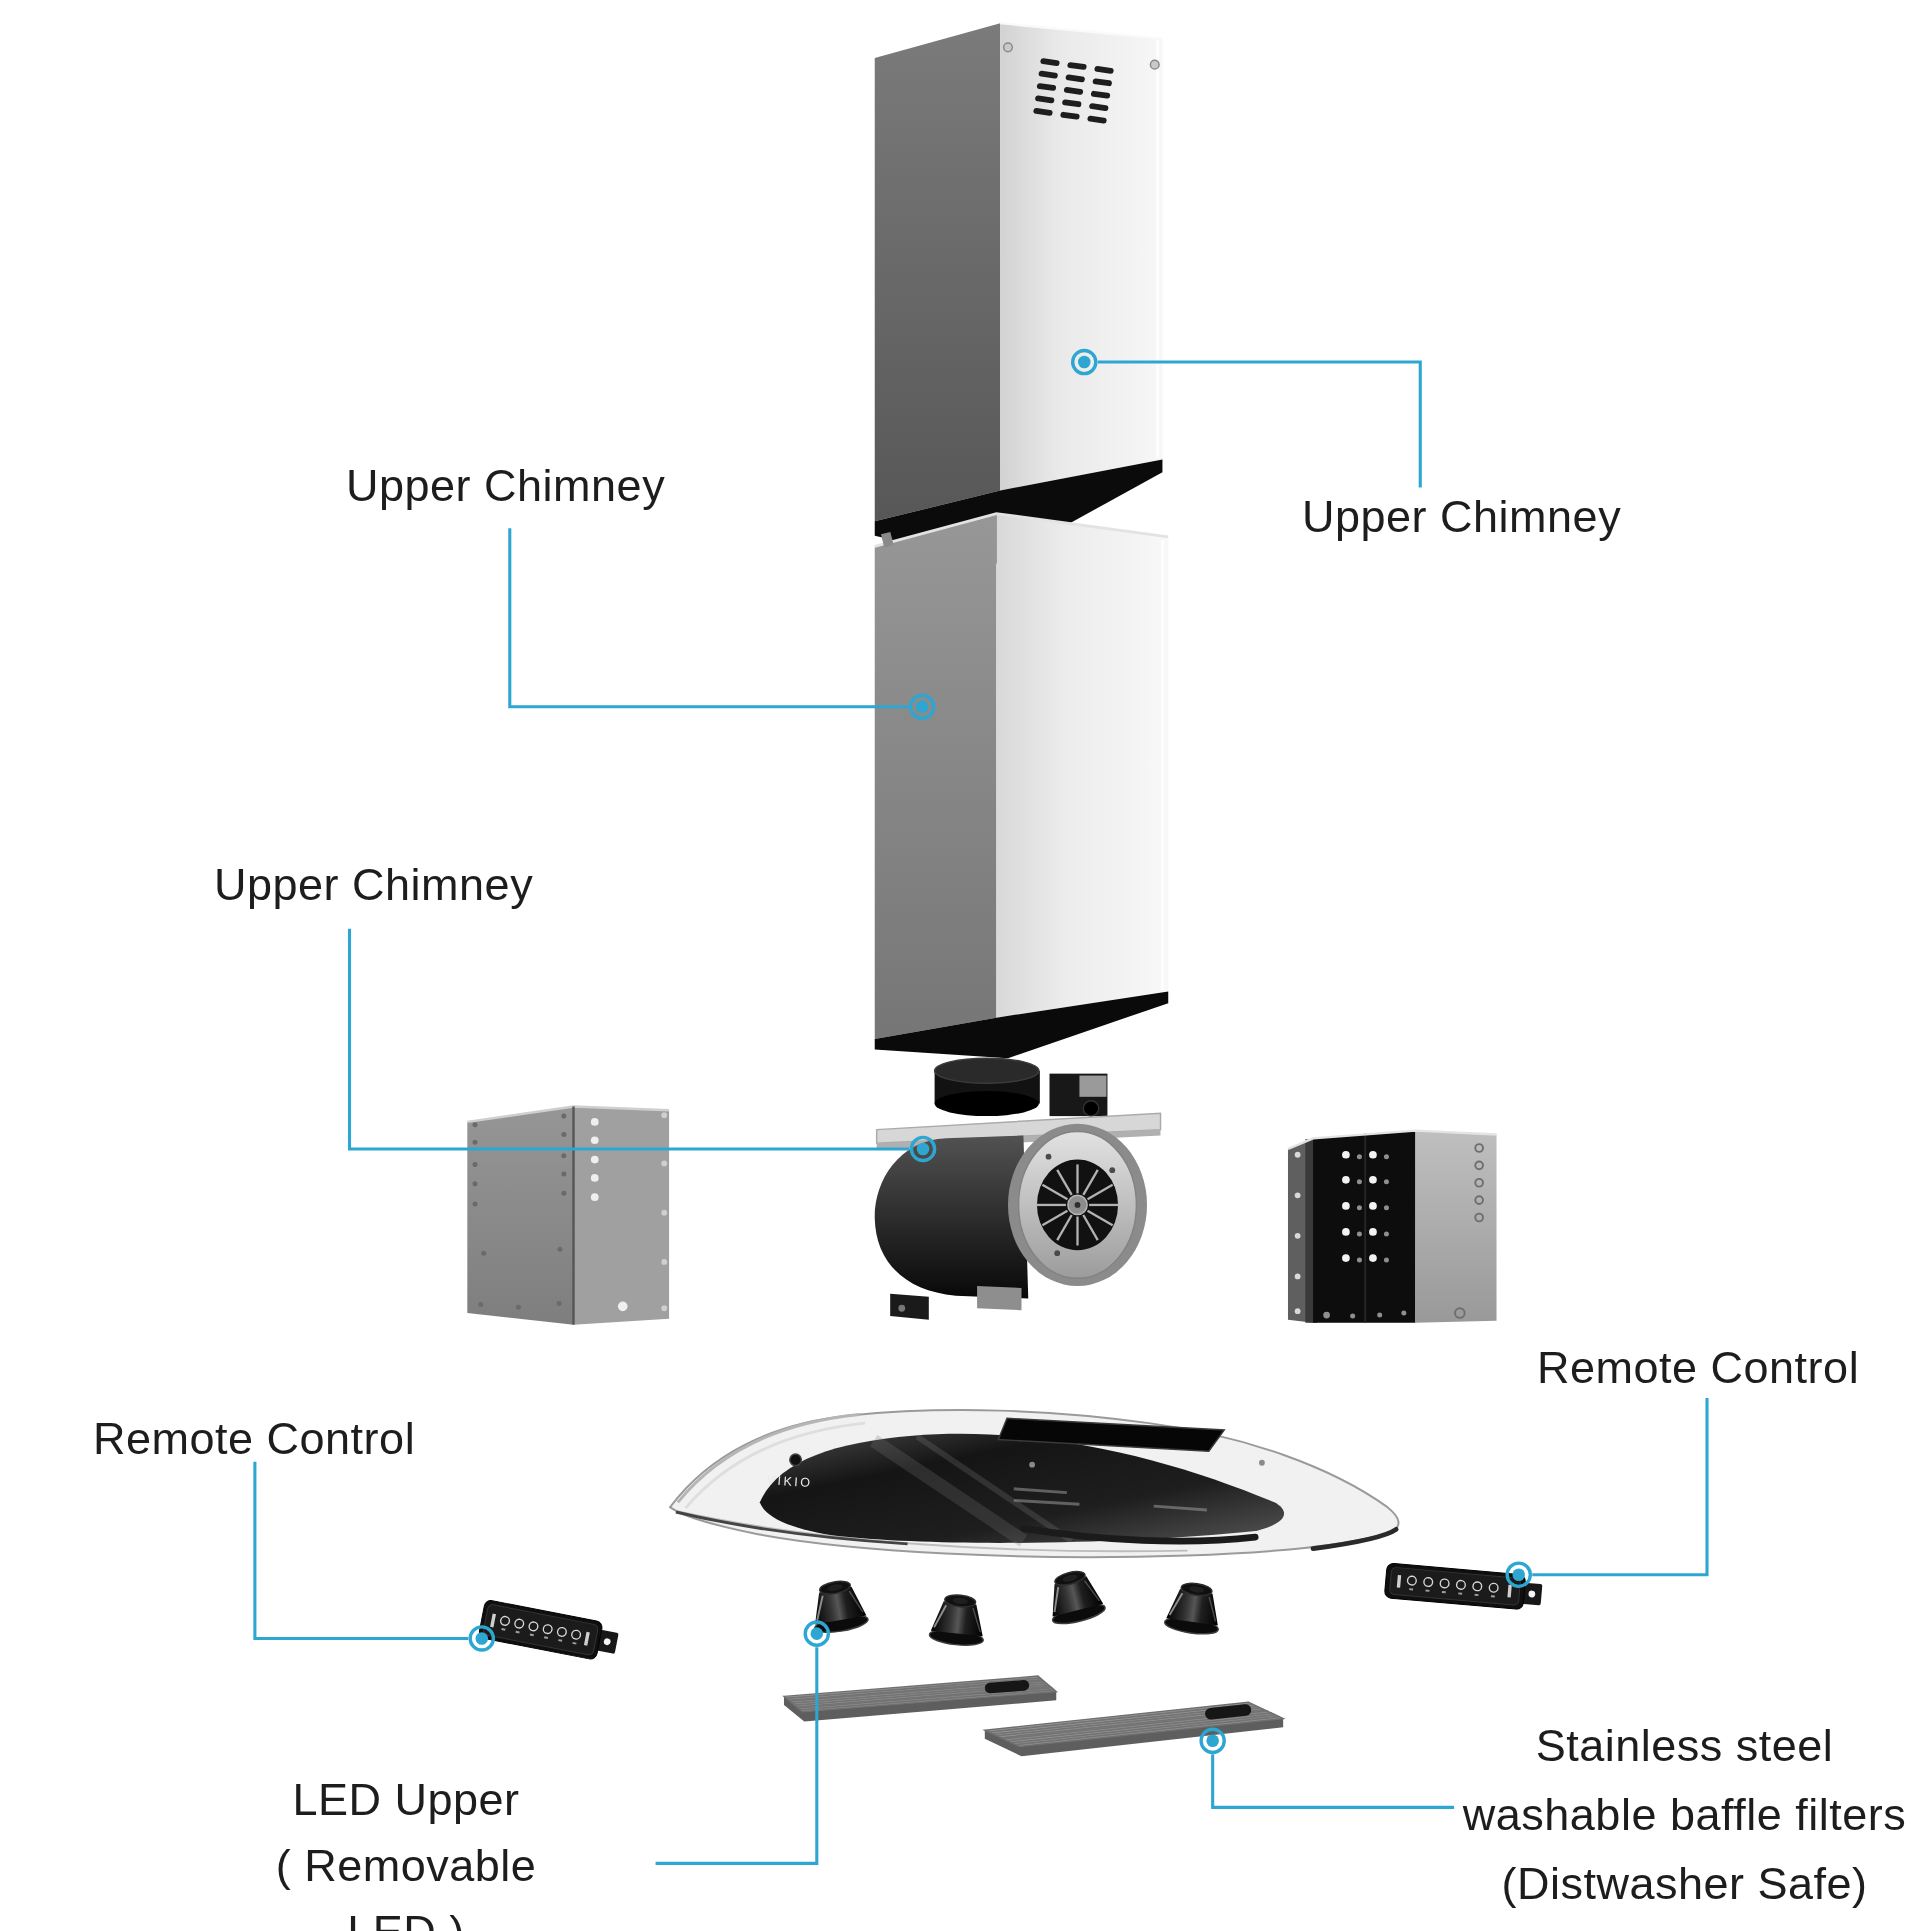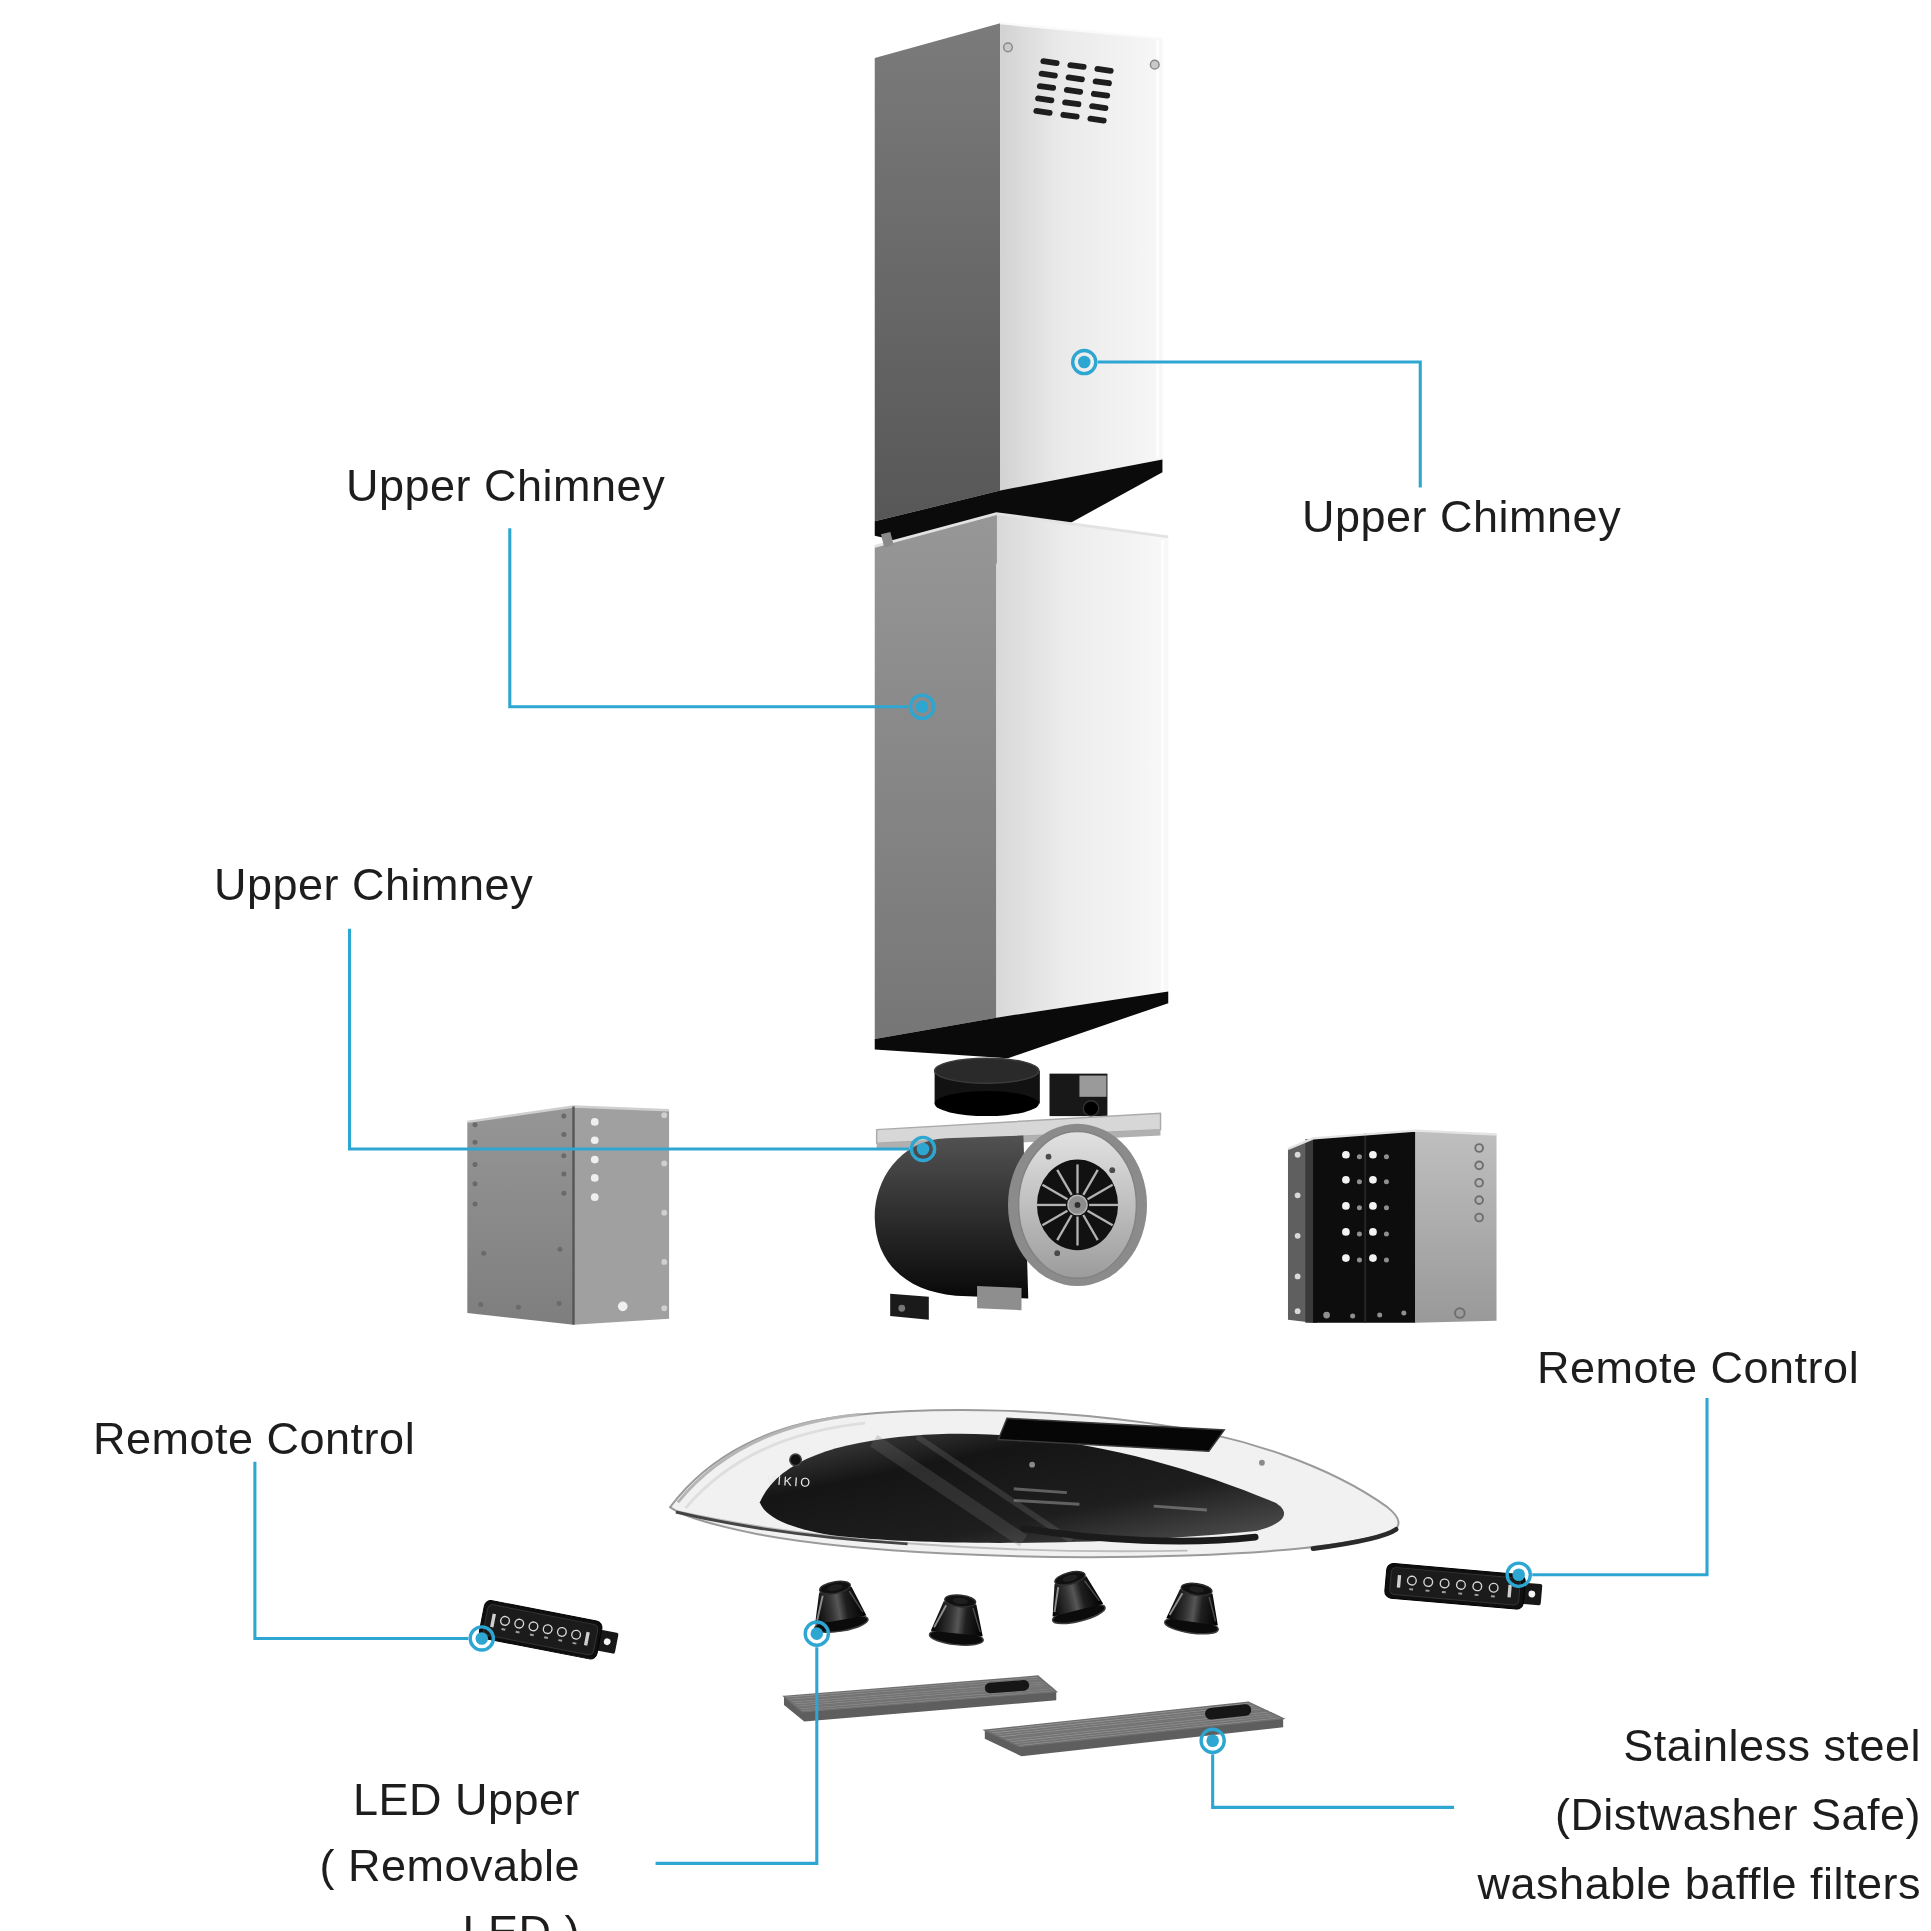--- a/index.html
+++ b/index.html
@@ -6,21 +6,21 @@
   html,body{margin:0;padding:0;background:var(--bg);}
   .canvas{
     position:relative;width:1931px;height:1931px;background:var(--bg);
     font-family:"Liberation Sans","DejaVu Sans",sans-serif;overflow:hidden;
   }
   .canvas > svg{position:absolute;left:0;top:0;}
   .lbl{
     position:absolute;font-size:45px;line-height:56px;color:var(--text);
     white-space:nowrap;letter-spacing:0.5px;
   }
-  .lbl-block{white-space:normal;text-align:right;}
+  .lbl-block{white-space:normal;text-align:center;}
   .lh68{line-height:66px;}
   .lh71{line-height:69px;}
   .leader{fill:none;stroke:var(--accent);stroke-width:3.2;}
   .leader-ring{fill:none;stroke:var(--accent);stroke-width:3.5;}
   .leader-dot{fill:var(--accent);}
   .brand-text{font-family:"Liberation Sans",sans-serif;font-size:13px;letter-spacing:2.5px;fill:#e9e9e9;}
 </style>
 </head>
 <body>
 
@@ -408,18 +408,18 @@
 <div class="lbl" style="left:93px;top:1411px;">Remote Control</div>
 <div class="lbl" style="left:1537px;top:1340px;">Remote Control</div>
 
 <div class="lbl lbl-block lh68" style="left:232px;top:1767px;width:348px;">
   <div>LED Upper</div>
   <div>( Removable LED )</div>
 </div>
 
 <div class="lbl lbl-block lh71" style="left:1448px;top:1711px;width:473px;">
   <div>Stainless steel</div>
+  <div>washable baffle filters</div>
   <div>(Distwasher Safe)</div>
-  <div>washable baffle filters</div>
 </div>
 
 </div>
 
 
 </body></html>

